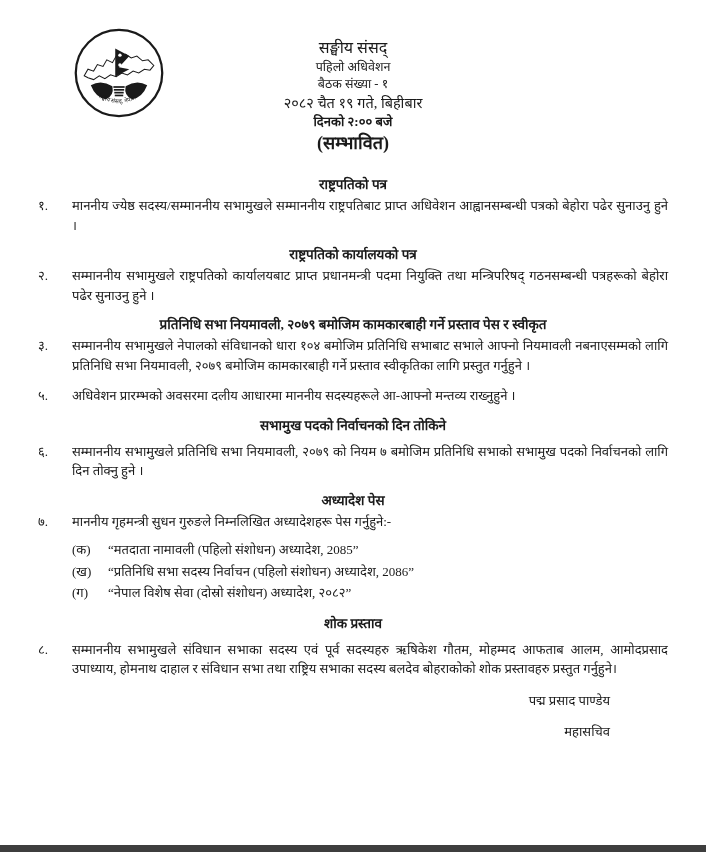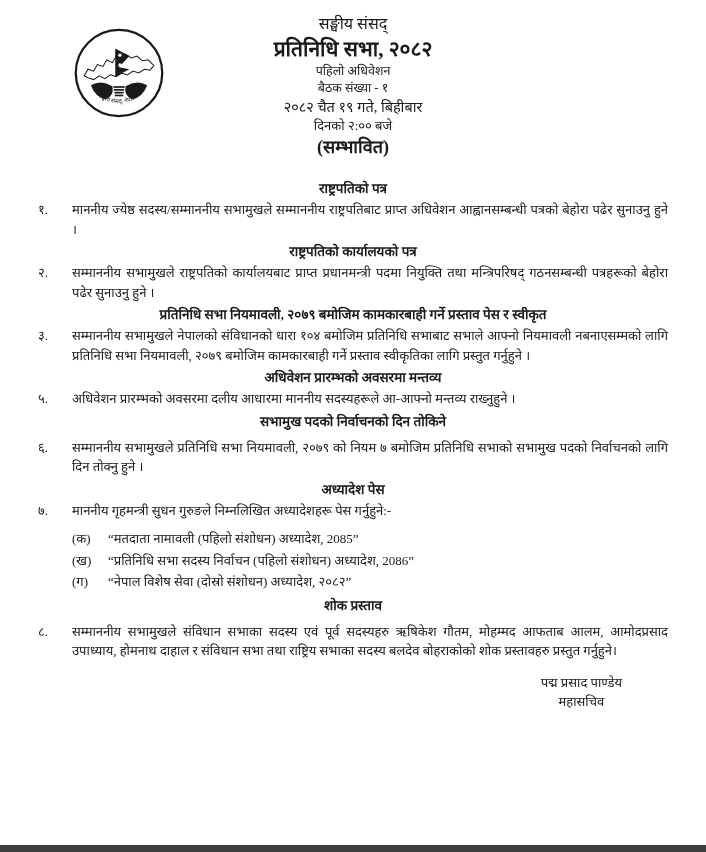--- a/index.html
+++ b/index.html
@@ -4,45 +4,45 @@
 <style>
   html,body{margin:0;padding:0;}
   body{width:706px;height:852px;background:#ffffff;}
   .page{
     position:relative;width:706px;height:852px;background:#ffffff;overflow:hidden;
     font-family:"Liberation Serif","DejaVu Serif",serif;color:#1a1a1a;
   }
   
   .logo{position:absolute;left:72px;top:26px;width:94px;height:94px;}
   
-  .header{padding-top:12px;text-align:center;}
+  .header{padding-top:36px;text-align:center;}
   .header p{margin:0;}
   .h-org{font-size:16px;margin-bottom:6px;}
   .h-assembly{font-size:21px;font-weight:bold;margin-bottom:8px;}
   .h-session{font-size:12.5px;margin-bottom:4px;}
   .h-meeting{font-size:12.5px;margin-bottom:5px;}
   .h-doctitle{font-size:17.5px;font-weight:bold;margin-bottom:6px;}
   .h-date{font-size:14.5px;margin-bottom:13px;}
-  .h-time{font-size:13px;margin-bottom:15px;}
+  .h-time{font-size:13px;margin-bottom:15px;font-weight:bold;}
   .h-tentative{font-size:18px;font-weight:bold;}
   
   .sections{margin-top:22px;}
-  .section{margin-top:4px;}
+  .section{margin-top:11px;}
   .sec-heading{margin:0 0 3px 0;text-align:center;font-weight:bold;font-size:13.5px;line-height:17px;}
   .item{display:flex;padding:0 38px;font-size:13px;line-height:19.5px;}
   .item .num{flex:0 0 34px;}
   .item .txt{flex:1;text-align:justify;}
   .gap-before{margin-top:8px;}
   .subitems{padding:8px 38px 0 72px;font-size:13px;}
   .subitem{display:flex;line-height:21.5px;}
   .subitem .sub-label{flex:0 0 36px;}
   
   .signature{margin:12px 84px 0 auto;width:max-content;text-align:center;
              font-size:13px;line-height:19px;}
-  .signature p{margin:0;}
+  .signature p{margin:12px;text-align:right;}
   
   .bottom-bar{position:absolute;left:0;bottom:0;width:706px;height:7px;background:#3e3e3e;}
 </style>
 </head>
 <body>
 
 <div class="page">
 
   <svg class="logo" viewBox="0 0 100 100">
     <circle cx="50" cy="50" r="46" fill="#ffffff" stroke="#1a1a1a" stroke-width="2.4"></circle>
@@ -58,21 +58,20 @@
       <rect x="45.5" y="73" width="9" height="1.8" fill="#1a1a1a"></rect>
     </g>
     <path id="logo-arc" d="M21,71 Q50,93 79,71" fill="none" stroke="none"></path>
     <text font-size="6.2" fill="#1a1a1a">
       <textPath href="#logo-arc" startOffset="8">सङ्घीय संसद्, नेपाल</textPath>
     </text>
   </svg>
 
   <div class="header">
     <p class="h-org">सङ्घीय संसद्</p>
-    <p class="h-assembly">प्रतिनिधि सभा, २०८२</p>
     <p class="h-session">पहिलो अधिवेशन</p>
     <p class="h-meeting">बैठक संख्या - १</p>
     <p class="h-date">२०८२ चैत १९ गते, बिहीबार</p>
     <p class="h-time">दिनको २:०० बजे</p>
     <p class="h-tentative">(सम्भावित)</p>
   </div>
 
   <div class="sections">
 
     <div class="section">
@@ -94,21 +93,20 @@
     <div class="section">
       <p class="sec-heading">प्रतिनिधि सभा नियमावली, २०७९ बमोजिम कामकारबाही गर्ने प्रस्ताव पेस र स्वीकृत</p>
       <div class="item">
         <span class="num">३.</span>
         <span class="txt">सम्माननीय सभामुखले नेपालको संविधानको धारा १०४ बमोजिम प्रतिनिधि सभाबाट सभाले आफ्नो नियमावली नबनाएसम्मको लागि प्रतिनिधि सभा नियमावली, २०७९ बमोजिम कामकारबाही गर्ने प्रस्ताव स्वीकृतिका लागि प्रस्तुत गर्नुहुने ।</span>
       </div>
     </div>
 
 
     <div class="section">
-      <p class="sec-heading">अधिवेशन प्रारम्भको अवसरमा मन्तव्य</p>
       <div class="item">
         <span class="num">५.</span>
         <span class="txt">अधिवेशन प्रारम्भको अवसरमा दलीय आधारमा माननीय सदस्यहरूले आ-आफ्नो मन्तव्य राख्नुहुने ।</span>
       </div>
     </div>
 
     <div class="section">
       <p class="sec-heading">सभामुख पदको निर्वाचनको दिन तोकिने</p>
       <div class="item gap-before">
         <span class="num">६.</span>

